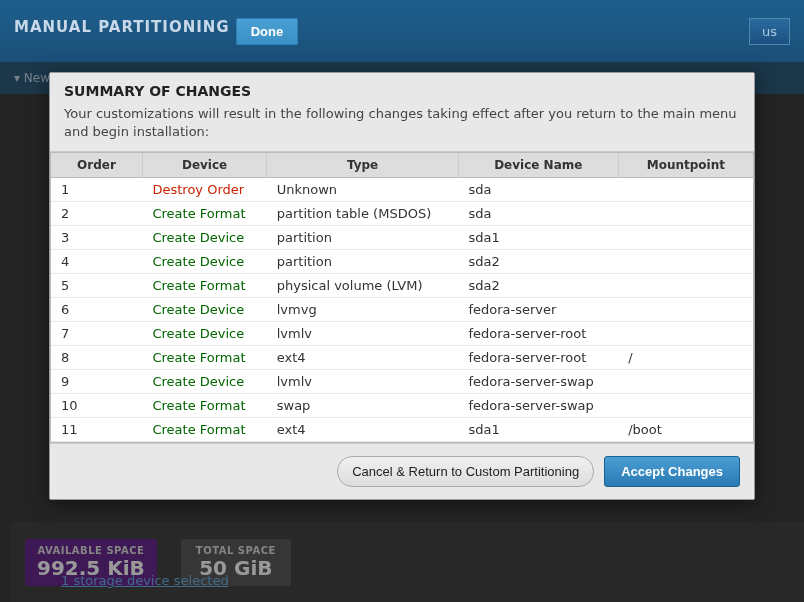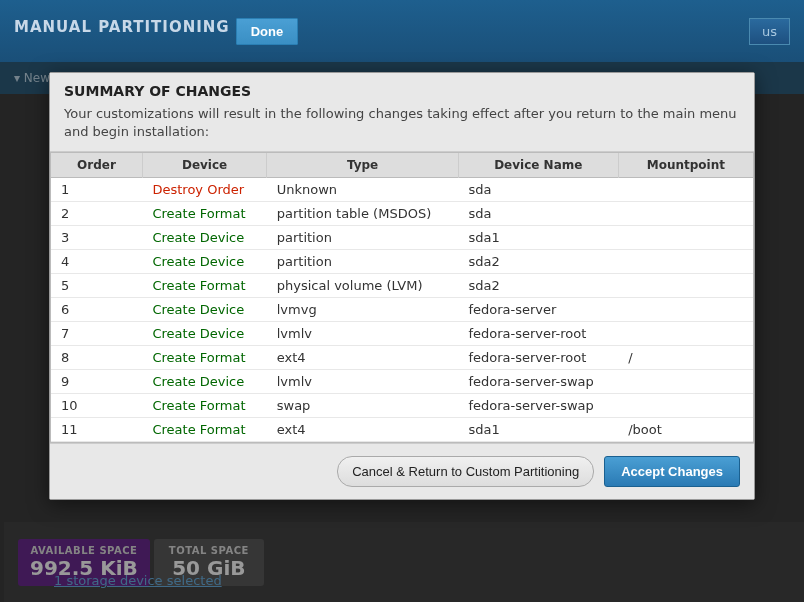--- a/index.html
+++ b/index.html
@@ -176,28 +176,28 @@
       font-size: 13px;
       color: white;
       cursor: pointer;
       font-weight: bold;
     }
 
     
     .bottom-bar {
       position: absolute;
       bottom: 0;
-      left: 4px;
+      left: 11px;
       right: 0;
       height: 80px;
       background: #444;
       display: flex;
       align-items: center;
       padding: 10px 14px;
-      gap: 4px;
+      gap: 24px;
     }
     .space-box {
       border-radius: 3px;
       padding: 6px 12px;
       min-width: 110px;
       text-align: center;
     }
     .space-box.available {
       background: #6a2a8e;
     }

